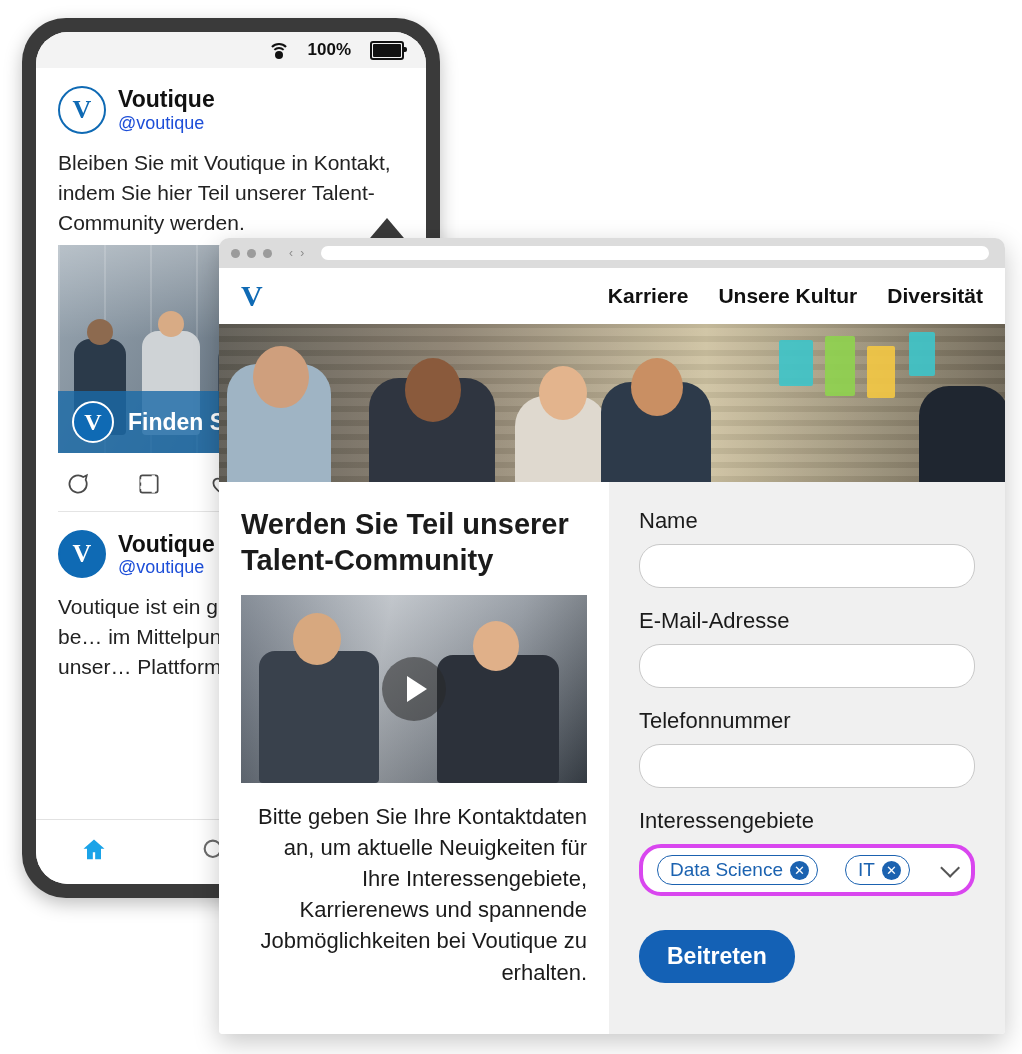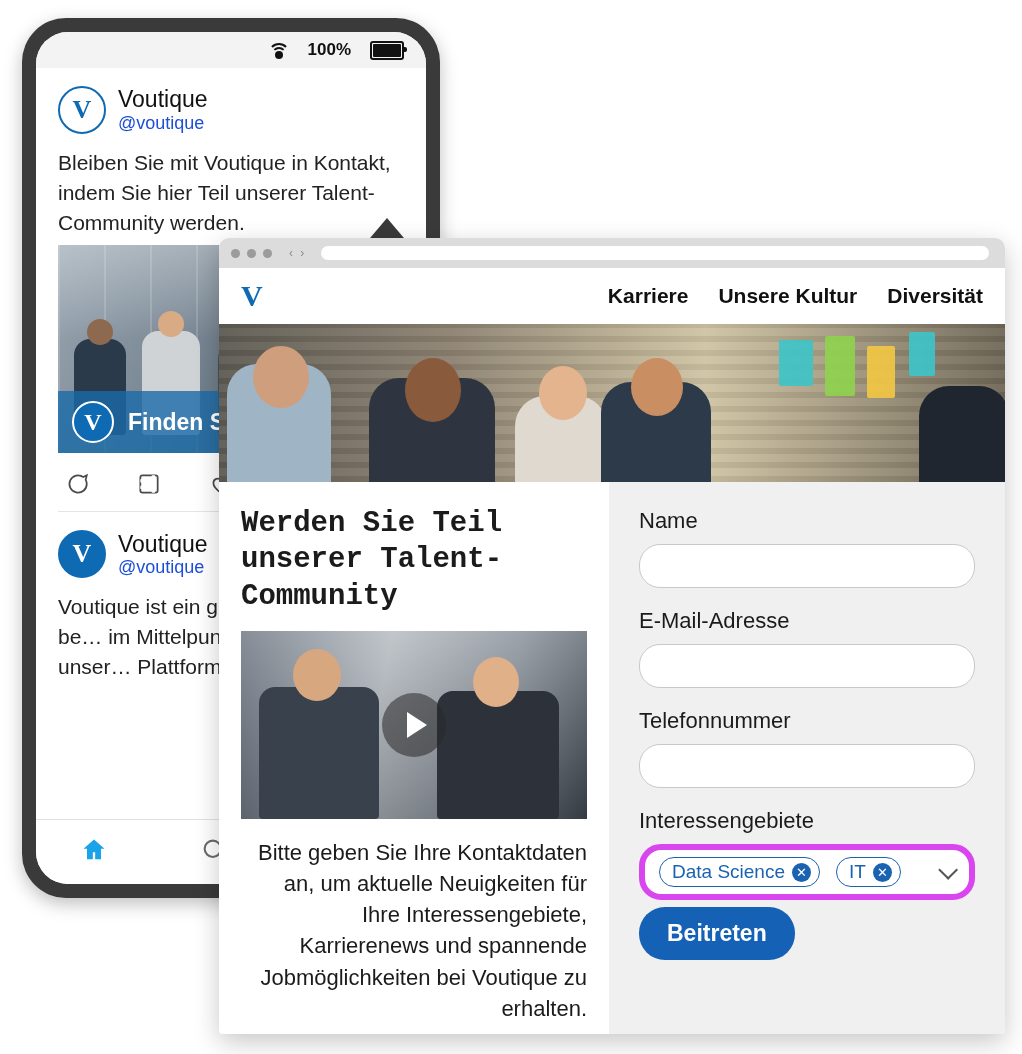--- a/index.html
+++ b/index.html
@@ -75,21 +75,21 @@
   .post-header { display: flex; align-items: center; gap: 12px; padding-top: 18px; }
   .avatar {
     width: 44px; height: 44px; border-radius: 50%;
     background: #ffffff; border: 2px solid #0f6ab4;
     display: flex; align-items: center; justify-content: center;
     color: #0f6ab4; font-weight: bold; font-size: 26px;
     font-family: "Liberation Serif", serif;
   }
   .avatar.solid { background: #0f6ab4; color: #ffffff; border-color: #0f6ab4; }
   .post-names { line-height: 1.15; }
-  .post-name { font-size: 23px; font-weight: normal; color: #111; }
+  .post-name { font-size: 23px; font-weight: bold; color: #111; }
   .post-handle { font-size: 18px; color: #1d4ed8; }
   .post-text {
     font-size: 21px; color: #222; line-height: 1.42; margin-top: 14px;
   }
   .post-image {
     margin-top: 8px;
     height: 208px;
     position: relative;
     overflow: hidden;
     background: linear-gradient(160deg,#7f8d99 0%,#5d6b78 40%,#3f4b55 100%);
@@ -168,21 +168,21 @@
       linear-gradient(90deg,#5d5a52 0%,#8d8271 30%,#cfc3a2 62%,#6f6757 100%);
   }
   .sticky { position: absolute; border-radius: 2px; opacity: 0.92; }
   .hero-fig { position: absolute; bottom: 0; border-radius: 30px 30px 0 0; }
   .hero-head { position: absolute; border-radius: 50%; }
 
   .content-row { display: flex; height: 552px; }
   .left-col { width: 390px; background: #ffffff; padding: 24px 22px 0 22px; box-sizing: border-box; }
   .right-col { flex: 1; background: #f0f0f0; padding: 26px 30px 0 30px; box-sizing: border-box; }
   .headline {
-    font-size: 29px; font-weight: bold; color: #1b1b1b; line-height: 1.25; margin: 0 0 16px 0; font-family: Liberation Mono, monospace;
+    font-size: 29px; font-weight: bold; color: #1b1b1b; line-height: 1.25; margin: 0 0 16px 0;
   }
   .video-thumb {
     height: 188px; position: relative; overflow: hidden;
     background: linear-gradient(120deg,#6c7581 0%,#9aa2ab 45%,#4f5862 100%);
   }
   .video-scene {
     position:absolute; inset:0;
     background:
       linear-gradient(180deg, rgba(255,255,255,0.25), rgba(0,0,0,0.18)),
       linear-gradient(100deg,#5e6875 0%,#aeb4bb 40%,#7b838d 75%,#3f4750 100%);
@@ -196,38 +196,38 @@
     width: 64px; height: 64px; border-radius: 50%; background: rgba(40,40,40,0.55);
     display:flex; align-items:center; justify-content:center;
   }
   .body-text { font-size: 22px; color: #1b1b1b; line-height: 1.42; margin-top: 18px; text-align: right; }
 
   .field-label { font-size: 22px; color: #1b1b1b; margin-bottom: 10px; }
   .field-input {
     height: 42px; background: #ffffff; border: 1px solid #c9c9c9; border-radius: 21px; margin-bottom: 20px;
   }
   .tag-select {
-    height: 44px; background: #ffffff; border: 6px solid #d946ef; border-radius: 22px;
-    display: flex; align-items: center; padding: 0 14px; gap: 16px; position: relative;
+    height: 44px; background: #ffffff; border: 4px solid #d946ef; border-radius: 22px;
+    display: flex; align-items: center; padding: 0 14px; gap: 27px; position: relative;
   }
   .tag {
     display: flex; align-items: center; gap: 7px;
     border: 1px solid #1b62b0; border-radius: 16px; padding: 3px 8px 3px 12px;
     color: #1b62b0; font-size: 19px; background: #ffffff;
   }
   .tag-x {
     width: 19px; height: 19px; border-radius: 50%; background: #1b62b0; color: #fff;
     font-size: 13px; display: flex; align-items: center; justify-content: center; line-height: 1;
   }
   .chevron {
     position: absolute; right: 16px; width: 12px; height: 12px;
     border-right: 2px solid #555; border-bottom: 2px solid #555; transform: rotate(45deg) translateY(-3px);
   }
   .join-btn {
-    margin-top: 7px; display: inline-block;
+    margin-top: 34px; display: inline-block;
     background: #1461b5; color: #ffffff; font-size: 23px; font-weight: bold;
     padding: 13px 28px; border-radius: 26px;
   }
   .speech-tail {
     position: absolute; left: 365px; top: 218px;
     width: 0; height: 0;
     border-left: 22px solid transparent; border-right: 22px solid transparent;
     border-bottom: 26px solid #3a3a3a;
   }
 </style>

